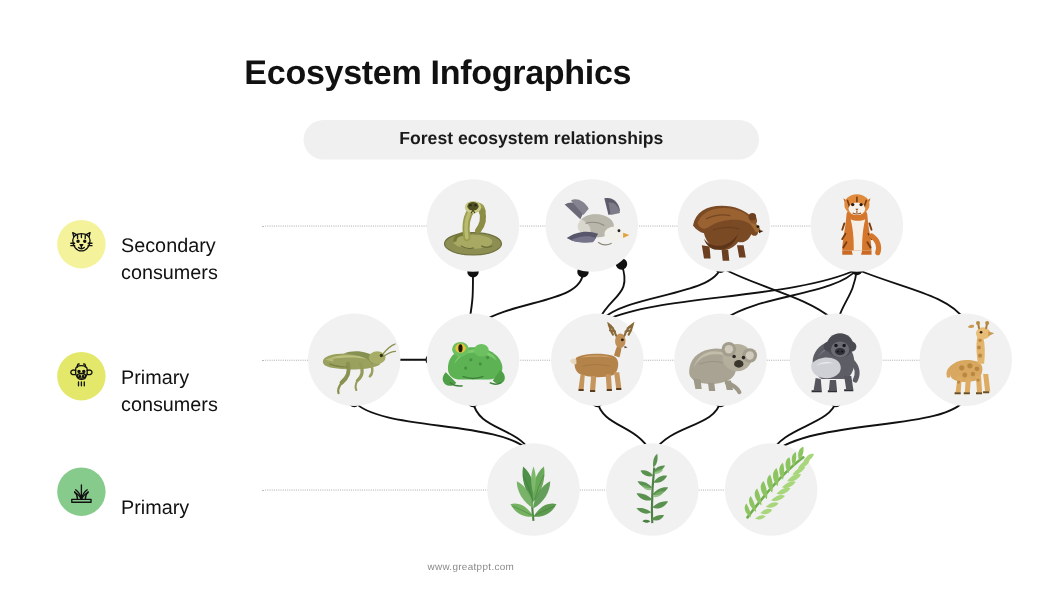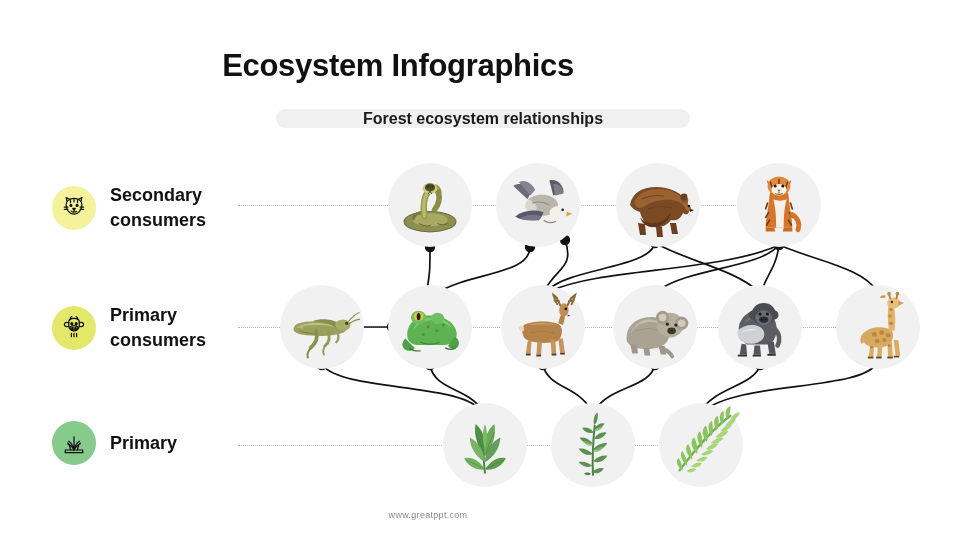--- a/index.html
+++ b/index.html
@@ -9,35 +9,36 @@
     overflow:hidden;position:relative;
   }
   #stage{position:absolute;left:0;top:0;width:960px;height:540px;}
 
   
   .title{
     position:absolute;left:0;top:48px;width:796px;text-align:center;
     font-size:31px;font-weight:bold;color:#111111;letter-spacing:-0.3px;
   }
   .subtitle-pill{
-    position:absolute;left:276px;top:109px;width:414px;height:19px;
+    position:absolute;left:276px;top:109px;width:414px;height:36px;
     background:#f0f0f0;border-radius:18px;
     display:flex;align-items:center;justify-content:center;
   }
   .subtitle-pill span{font-size:16px;font-weight:bold;color:#1a1a1a;}
 
   
   .legend-row{position:absolute;display:flex;align-items:center;}
   .legend-icon{
     width:44px;height:44px;border-radius:50%;
     display:flex;align-items:center;justify-content:center;flex:0 0 auto;
   }
   .legend-text{
-    margin-left:14px;font-size:18px;font-weight:bold;color:#111111;
+    margin-left:14px;font-size:18px;font-weight:normal;color:#111111;
     line-height:1.38;
+    margin-top:28px;
   }
 
   
   .node{
     position:absolute;border-radius:50%;background:#f1f1f1;
     display:flex;align-items:center;justify-content:center;
   }
   .node svg{display:block;}
 
   

